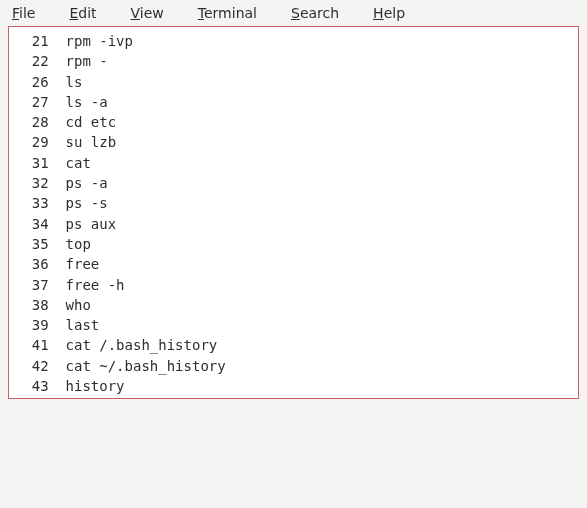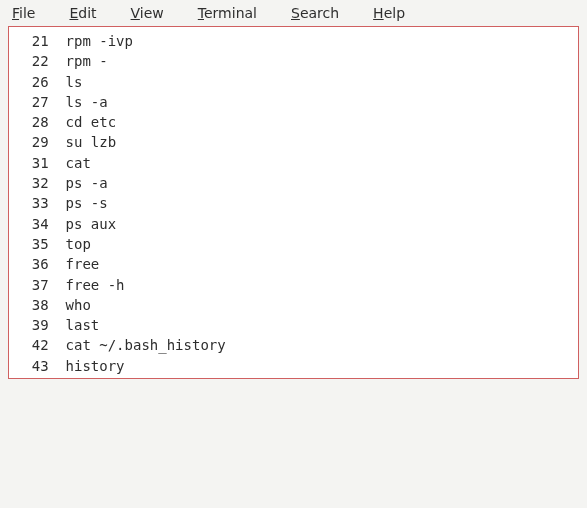--- a/index.html
+++ b/index.html
@@ -65,19 +65,20 @@
     <div class="hist-row"><span class="num">29</span><span class="cmd">su lzb</span></div>
     <div class="hist-row"><span class="num">31</span><span class="cmd">cat</span></div>
     <div class="hist-row"><span class="num">32</span><span class="cmd">ps -a</span></div>
     <div class="hist-row"><span class="num">33</span><span class="cmd">ps -s</span></div>
     <div class="hist-row"><span class="num">34</span><span class="cmd">ps aux</span></div>
     <div class="hist-row"><span class="num">35</span><span class="cmd">top</span></div>
     <div class="hist-row"><span class="num">36</span><span class="cmd">free</span></div>
     <div class="hist-row"><span class="num">37</span><span class="cmd">free -h</span></div>
     <div class="hist-row"><span class="num">38</span><span class="cmd">who</span></div>
     <div class="hist-row"><span class="num">39</span><span class="cmd">last</span></div>
+    <div class="hist-row"><span class="num">41</span><span class="cmd">cat /.bash_history</span></div>
     <div class="hist-row"><span class="num">42</span><span class="cmd">cat ~/.bash_history</span></div>
     <div class="hist-row"><span class="num">43</span><span class="cmd">history</span></div>
   </div>
 
 <div class="prompt-line">
   <span class="cursor"></span>
 </div>
 
 </body></html>

